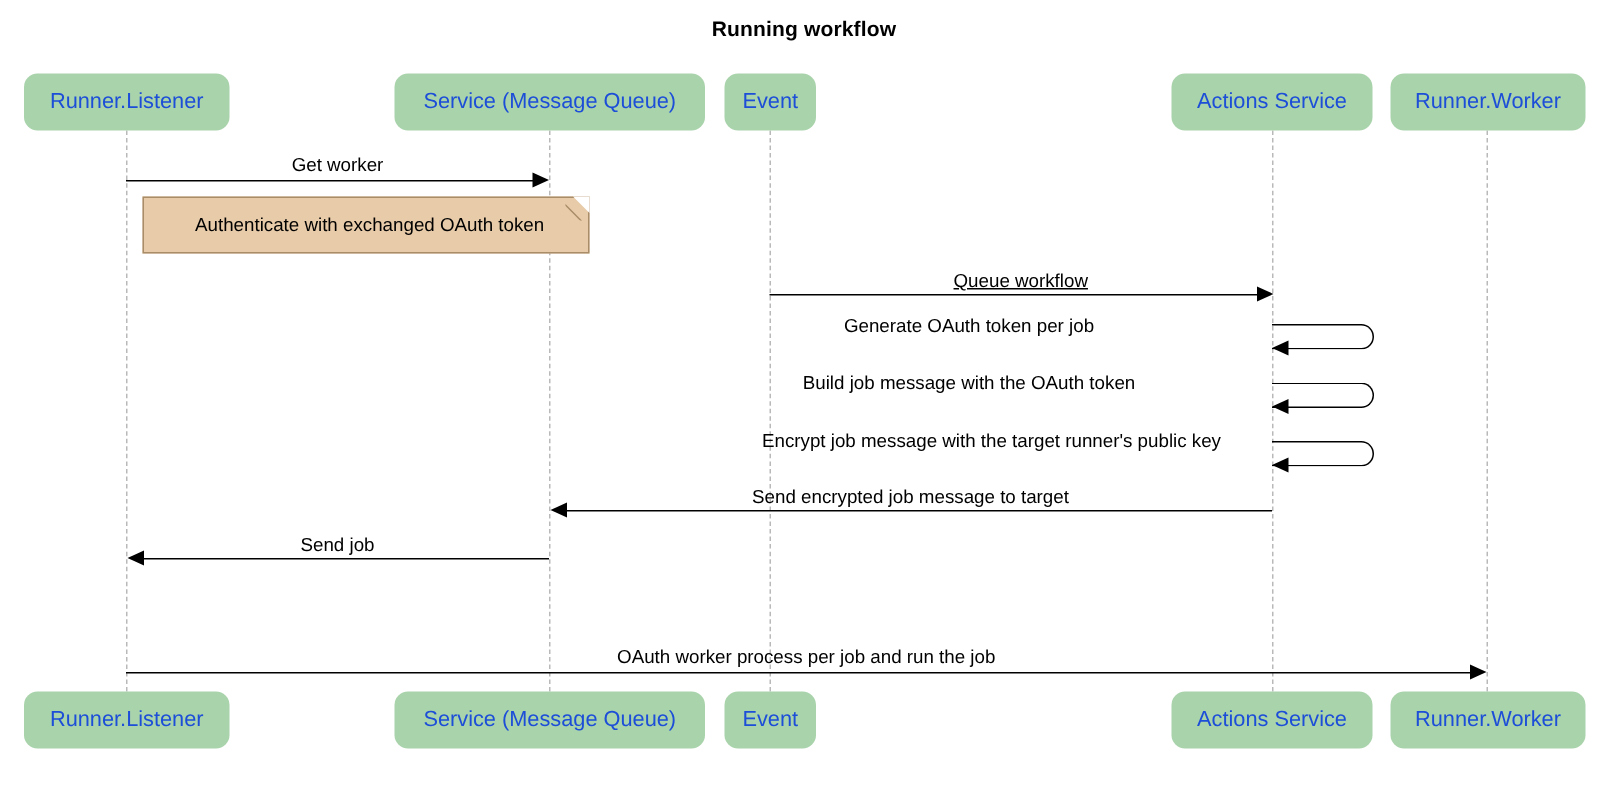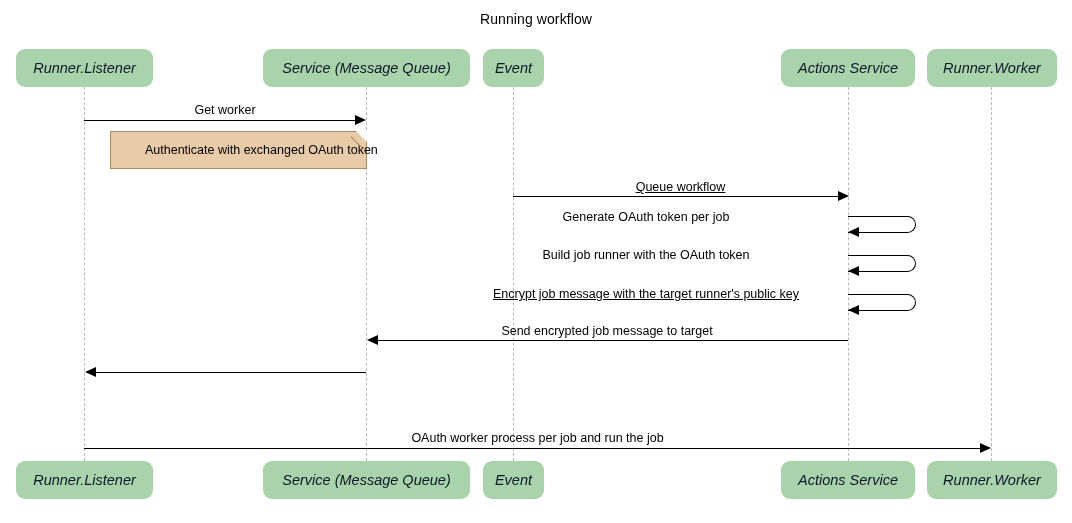--- a/index.html
+++ b/index.html
@@ -19,42 +19,41 @@
     width: 1072px;
     height: 523px;
   }
   .title {
     position: absolute;
     left: 0;
     top: 11px;
     width: 1072px;
     text-align: center;
     font-size: 14px;
-    font-weight: normal;
+    font-weight: bold;
     color: #000;
     letter-spacing: 0.1px;
   }
   .lifeline {
     position: absolute;
     width: 0;
     border-left: 1px dashed #b9b9b9;
   }
   .participant {
     position: absolute;
     height: 38px;
     background: #a9d3ab;
     border-radius: 9px;
     display: flex;
     align-items: center;
     justify-content: center;
     font-size: 14.5px;
-    color: #0f172a;
+    color: #1d4ed8;
     white-space: nowrap;
     box-sizing: border-box;
-    font-style: italic;
   }
   .msg-line {
     position: absolute;
     height: 0;
     border-top: 1.6px solid #000;
   }
   .arrowhead {
     position: absolute;
     width: 0;
     height: 0;
@@ -166,46 +165,47 @@
     <span>Actions Service</span>
   </div>
   <div class="participant" style="left:927px; top:461px; width:130px;">
     <span>Runner.Worker</span>
   </div>
 
   <div class="msg-label center" style="left:84px; top:103px; width:282px;">Get worker</div>
   <div class="msg-line" style="left:84px; top:120px; width:272px;"></div>
   <div class="arrowhead right" style="left:355px; top:115px;"></div>
 
-  <div class="note" style="left:110px; top:131px; width:257px; height:38px;padding-left:34px;">
+  <div class="note" style="left:95px; top:131px; width:298px; height:38px;padding-left:34px;">
     <span>Authenticate with exchanged OAuth token</span>
     <span class="note-fold"></span>
     <span class="note-fold-edge"></span>
   </div>
 
   <div class="msg-label center" style="left:513px; top:180px; width:335px;text-decoration:underline;">Queue workflow</div>
   <div class="msg-line" style="left:513px; top:196px; width:326px;"></div>
   <div class="arrowhead right" style="left:838px; top:191px;"></div>
 
   <div class="msg-label right" style="left:448px; top:210px; width:396px;">Generate OAuth token per job</div>
   <div class="selfcall" style="left:848px; top:216px; width:68px; height:17px;"></div>
   <div class="arrowhead left" style="left:848px; top:227px;"></div>
 
-  <div class="msg-label right" style="left:448px; top:248px; width:396px;">Build job runner with the OAuth token</div>
+  <div class="msg-label right" style="left:448px; top:248px; width:396px;">Build job message with the OAuth token</div>
   <div class="selfcall" style="left:848px; top:255px; width:68px; height:17px;"></div>
   <div class="arrowhead left" style="left:848px; top:266px;"></div>
 
-  <div class="msg-label right" style="left:448px; top:287px; width:396px;text-decoration:underline;">Encrypt job message with the target runner's public key</div>
+  <div class="msg-label right" style="left:463px; top:287px; width:396px;">Encrypt job message with the target runner's public key</div>
   <div class="selfcall" style="left:848px; top:294px; width:68px; height:17px;"></div>
   <div class="arrowhead left" style="left:848px; top:305px;"></div>
 
   <div class="msg-label center" style="left:366px; top:324px; width:482px;">Send encrypted job message to target</div>
   <div class="msg-line" style="left:377px; top:340px; width:471px;"></div>
   <div class="arrowhead left" style="left:367px; top:335px;"></div>
 
+  <div class="msg-label center" style="left:84px; top:356px; width:282px;">Send job</div>
   <div class="msg-line" style="left:95px; top:372px; width:271px;"></div>
   <div class="arrowhead left" style="left:85px; top:367px;"></div>
 
 
   <div class="msg-label center" style="left:84px; top:431px; width:907px;">OAuth worker process per job and run the job</div>
   <div class="msg-line" style="left:84px; top:448px; width:897px;"></div>
   <div class="arrowhead right" style="left:980px; top:443px;"></div>
 
 </div>
 

